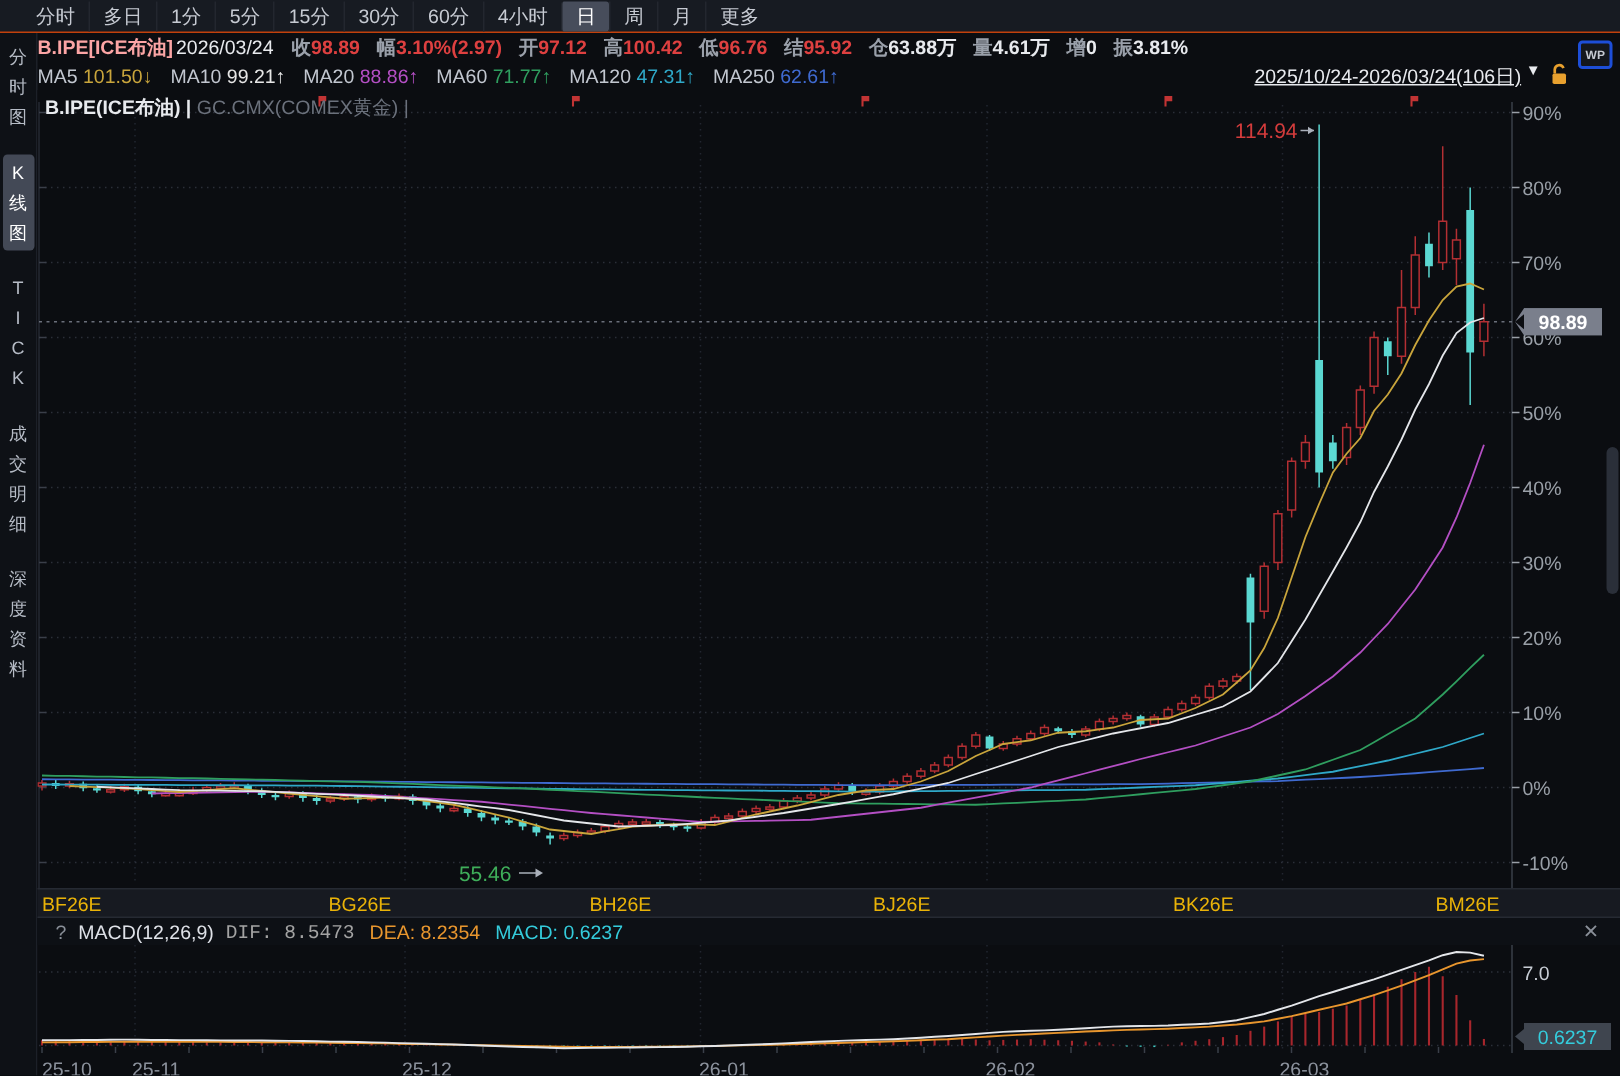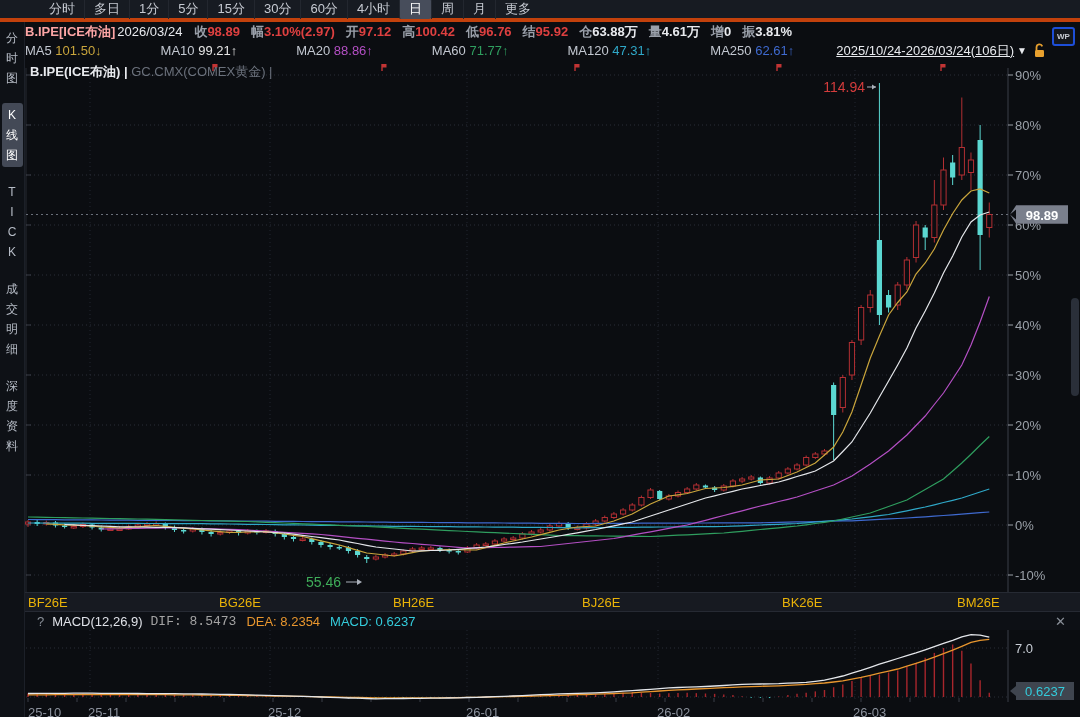--- a/index.html
+++ b/index.html
@@ -2,22 +2,22 @@
 <html><head>
 <meta charset="utf-8">
 <style>
   * { margin:0; padding:0; box-sizing:border-box; }
   html,body { width:1080px; height:717px; overflow:hidden; background:#0b0d11;
     font-family:"Liberation Sans","DejaVu Sans",sans-serif; }
   .app { position:relative; width:1080px; height:717px; background:#0b0d11; }
 
   
   .row1 { position:absolute; left:0; top:0; width:1080px; height:22px;
-    background:#171b22; display:flex; align-items:center; padding-left:40px;
-    border-bottom:4px solid #c2410c; }
+    background:#171b22; display:flex; align-items:center; padding-left:15px;
+    border-bottom:1px solid #c2410c; }
   .ptab { font-size:13px; color:#c6cad2; padding:2px 9px; cursor:default;
     border-left:1px solid #23272f; line-height:16px; white-space:nowrap; }
   .ptab:first-child { border-left:none; }
   .ptab.sel { background:#474d5b; color:#ffffff; border-radius:2px; }
   .r1right { margin-left:auto; display:flex; align-items:center; padding-right:16px; }
   .rtool { font-size:13px; color:#c6cad2; padding:2px 9px; border-left:1px solid #23272f; white-space:nowrap; }
   .rtool.accent { color:#45c8d8; border-left:none; }
   .rtool.sel { background:#474d5b; color:#fff; border-radius:2px; }
   .iconbtn { font-size:15px; color:#c6cad2; padding:0 8px; }
 
@@ -29,21 +29,21 @@
   .qf { margin-right:11px;font-weight:bold; }
   .qlabel { color:#9aa0aa; }
   .qval.up { color:#de4040; }
   .qval.plain { color:#e8eaee; }
 
   
   .row3 { position:absolute; left:25px; top:41px; width:1030px; height:19px;
     display:flex; align-items:center; font-size:13px; white-space:nowrap; }
   .maf { margin-right:12px; }
   .malabel { color:#c2c7d0; }
-  .r3right { margin-left:auto; display:flex; align-items:center; }
+  .r3right { margin-left:auto; display:flex; }
   .daterange { color:#e8eaee; text-decoration:underline; font-size:13px; }
   .ddtri { color:#e8eaee; font-size:10px; margin:0 6px 0 3px; }
 
   
   .sidebar { position:absolute; left:0; top:22px; width:25px; height:695px;
     background:#0e1116; border-right:1px solid #1c2028; }
   .vtab { width:21px; margin:0 auto 13px auto; text-align:center; font-size:12px;
     line-height:20px; color:#b6bcc6; white-space:pre-line; padding:2px 0; }
   .vtab:first-child { margin-top:4px; }
   .vtab.sel { background:#434956; color:#ffffff; border-radius:3px; }
@@ -111,21 +111,21 @@
         <span class="qf"><span class="qlabel">结</span><span class="qval up">95.92</span></span>
         <span class="qf"><span class="qlabel">仓</span><span class="qval plain">63.88万</span></span>
         <span class="qf"><span class="qlabel">量</span><span class="qval plain">4.61万</span></span>
         <span class="qf"><span class="qlabel">增</span><span class="qval plain">0</span></span>
         <span class="qf"><span class="qlabel">振</span><span class="qval plain">3.81%</span></span>
       </span>
   </div>
   <div class="wpicon">WP</div>
 
   <div class="row3">
-    <span style="display:flex;gap:47px;">
+    <span style="display:flex;">
         <span class="maf"><span class="malabel">MA5 </span><span style="color: rgb(201, 165, 60);">101.50↓</span></span>
         <span class="maf"><span class="malabel">MA10 </span><span style="color: rgb(230, 230, 230);">99.21↑</span></span>
         <span class="maf"><span class="malabel">MA20 </span><span style="color: rgb(180, 79, 196);">88.86↑</span></span>
         <span class="maf"><span class="malabel">MA60 </span><span style="color: rgb(47, 158, 95);">71.77↑</span></span>
         <span class="maf"><span class="malabel">MA120 </span><span style="color: rgb(47, 168, 200);">47.31↑</span></span>
         <span class="maf"><span class="malabel">MA250 </span><span style="color: rgb(63, 106, 208);">62.61↑</span></span>
       </span>
     <span class="r3right">
       <span class="daterange">2025/10/24-2026/03/24(106日)</span>
       <span class="ddtri">▼</span>

